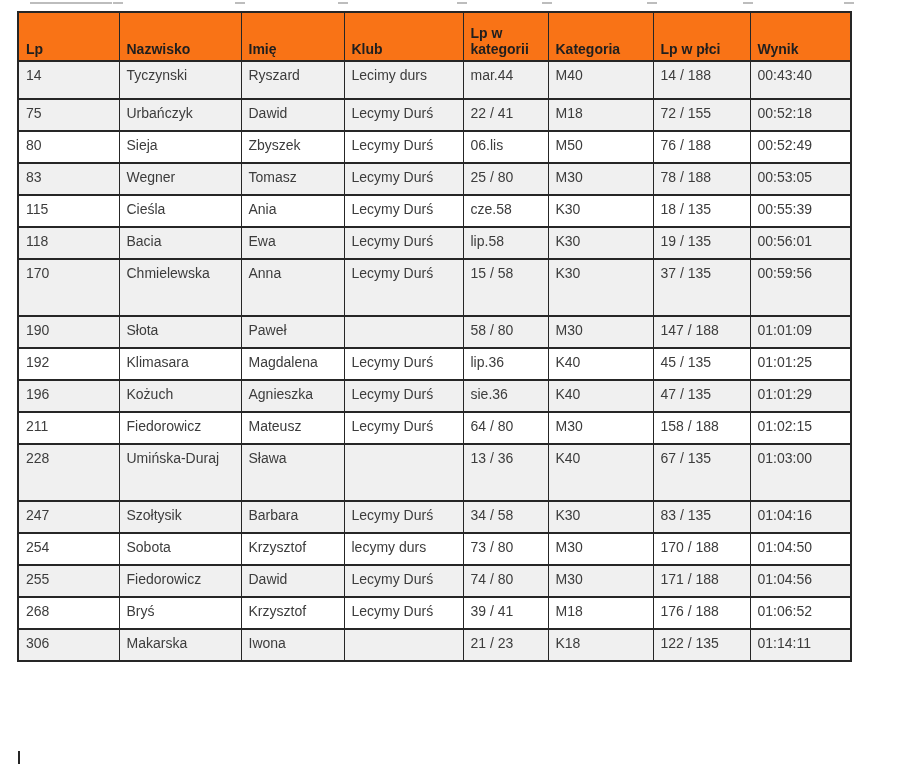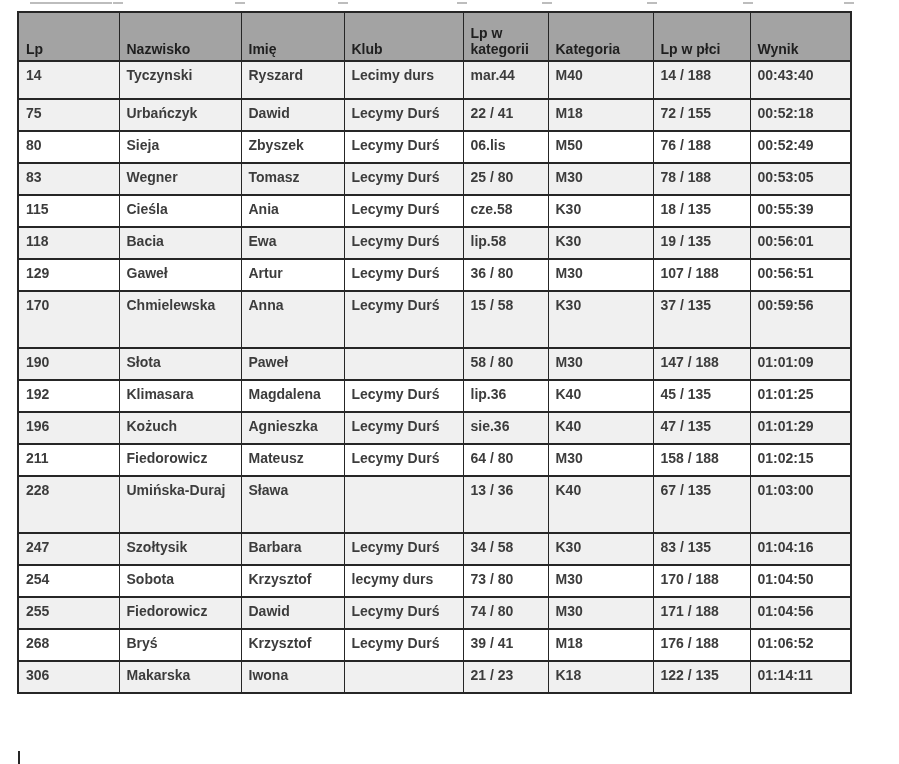--- a/index.html
+++ b/index.html
@@ -27,33 +27,33 @@
     overflow: hidden;
   }
   table.results th {
     height: 42px;
     vertical-align: bottom;
     text-align: left;
     font-size: 14px;
     font-weight: bold;
     color: var(--header-text, #1f1f1f);
     padding: 2px 6px 3px 7px;
-    background: #a3a3a3;
+    background: #f97316;
     line-height: 1.15;
   }
   table.results td {
     font-size: 14px;
     color: var(--text, #3c3c3c);
     vertical-align: top;
     text-align: left;
     padding: 5px 7px 3px 7px;
     line-height: 1.2;
     background: #ffffff;
   }
-  tr.row { height: 32px; font-weight: bold; }
+  tr.row { height: 32px; }
   tr.row.medium { height: 38px; }
   tr.row.tall { height: 57px; }
   tr.row.shaded td { background: var(--shade, #f0f0f0); }
   td.al-r { text-align: right; padding-right: 10px; }
   .remnant-tick {
     position: absolute;
     top: 2px;
     height: 2px;
     background: var(--remnant, #bdbdbd);
   }
@@ -158,30 +158,20 @@
         <tr class="row shaded">
           <td class="al-r">118</td>
           <td>Bacia</td>
           <td>Ewa</td>
           <td>Lecymy Durś</td>
           <td class="al-r">lip.58</td>
           <td>K30</td>
           <td>19 / 135</td>
           <td class="al-r">00:56:01</td>
         </tr>
-        <tr class="row">
-          <td class="al-r">129</td>
-          <td>Gaweł</td>
-          <td>Artur</td>
-          <td>Lecymy Durś</td>
-          <td>36 / 80</td>
-          <td>M30</td>
-          <td>107 / 188</td>
-          <td class="al-r">00:56:51</td>
-        </tr>
         <tr class="row shaded tall">
           <td class="al-r">170</td>
           <td>Chmielewska</td>
           <td>Anna</td>
           <td>Lecymy Durś</td>
           <td>15 / 58</td>
           <td>K30</td>
           <td>37 / 135</td>
           <td class="al-r">00:59:56</td>
         </tr>

